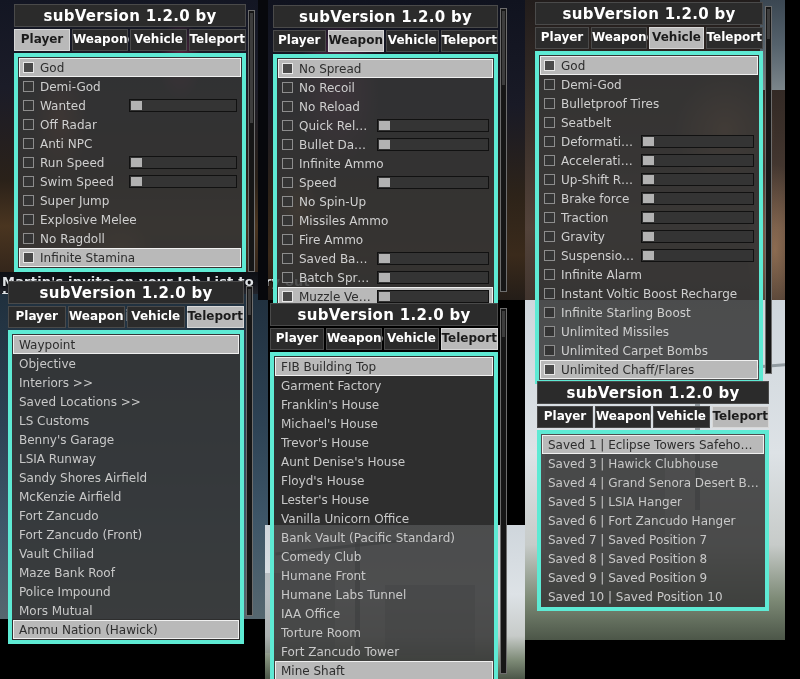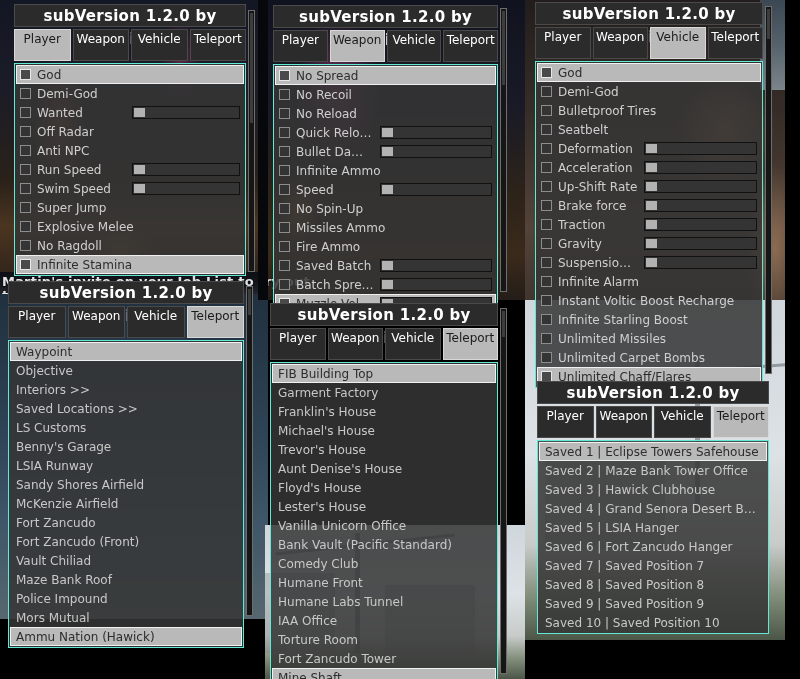--- a/index.html
+++ b/index.html
@@ -52,27 +52,27 @@
   
   .panel{position:absolute;}
   .titlebar{
     background:#2b2b2b;color:#ffffff;text-align:center;
     font-size:15px;font-weight:bold;line-height:23px;height:23px;
     border:1px solid #4a4a4a;box-sizing:border-box;letter-spacing:.3px;
   }
   .tabs{display:flex;gap:2px;margin-top:2px;}
   .tab{
     flex:1;background:#2b2b2b;color:#ffffff;text-align:center;
-    font-size:12px;font-weight:normal;line-height:18px;height:32px;
+    font-size:12px;font-weight:bold;line-height:18px;height:22px;
     border:1px solid #4a4a4a;box-sizing:border-box;
   }
   .tab.active{background:#b9b9b9;color:#1b1b1b;border-color:#d8d8d8;}
   .list{
     margin-top:2px;background:rgba(54,54,54,.86);
-    border:1px solid #5eead4;box-sizing:border-box;padding:1px;
+    border:4px solid #5eead4;box-sizing:border-box;padding:1px;
   }
   .row{
     height:19px;display:flex;align-items:center;padding:0 3px;
     box-sizing:border-box;position:relative;border:1px solid transparent;
   }
   .row.sel{background:#b9b9b9;border:1px solid #f0f0f0;}
   .row.sel .lbl{color:#2d2d2d;}
   .cb{
     width:11px;height:11px;flex:0 0 11px;background:#343434;
     border:1px solid #8d8d8d;box-sizing:border-box;margin-right:6px;
@@ -502,23 +502,20 @@
       <div class="tab">Player</div>
       <div class="tab">Weapon</div>
       <div class="tab">Vehicle</div>
       <div class="tab active">Teleport</div>
     </div>
     <div class="list">
       <div class="row text sel">
         <span class="lbl">Saved 1 | Eclipse Towers Safehouse</span>
       </div>
       <div class="row text">
-        <span class="lbl">Saved 2 | Maze Bank Tower Office</span>
-      </div>
-      <div class="row text">
         <span class="lbl">Saved 3 | Hawick Clubhouse</span>
       </div>
       <div class="row text">
         <span class="lbl">Saved 4 | Grand Senora Desert Bunker</span>
       </div>
       <div class="row text">
         <span class="lbl">Saved 5 | LSIA Hanger</span>
       </div>
       <div class="row text">
         <span class="lbl">Saved 6 | Fort Zancudo Hanger</span>

